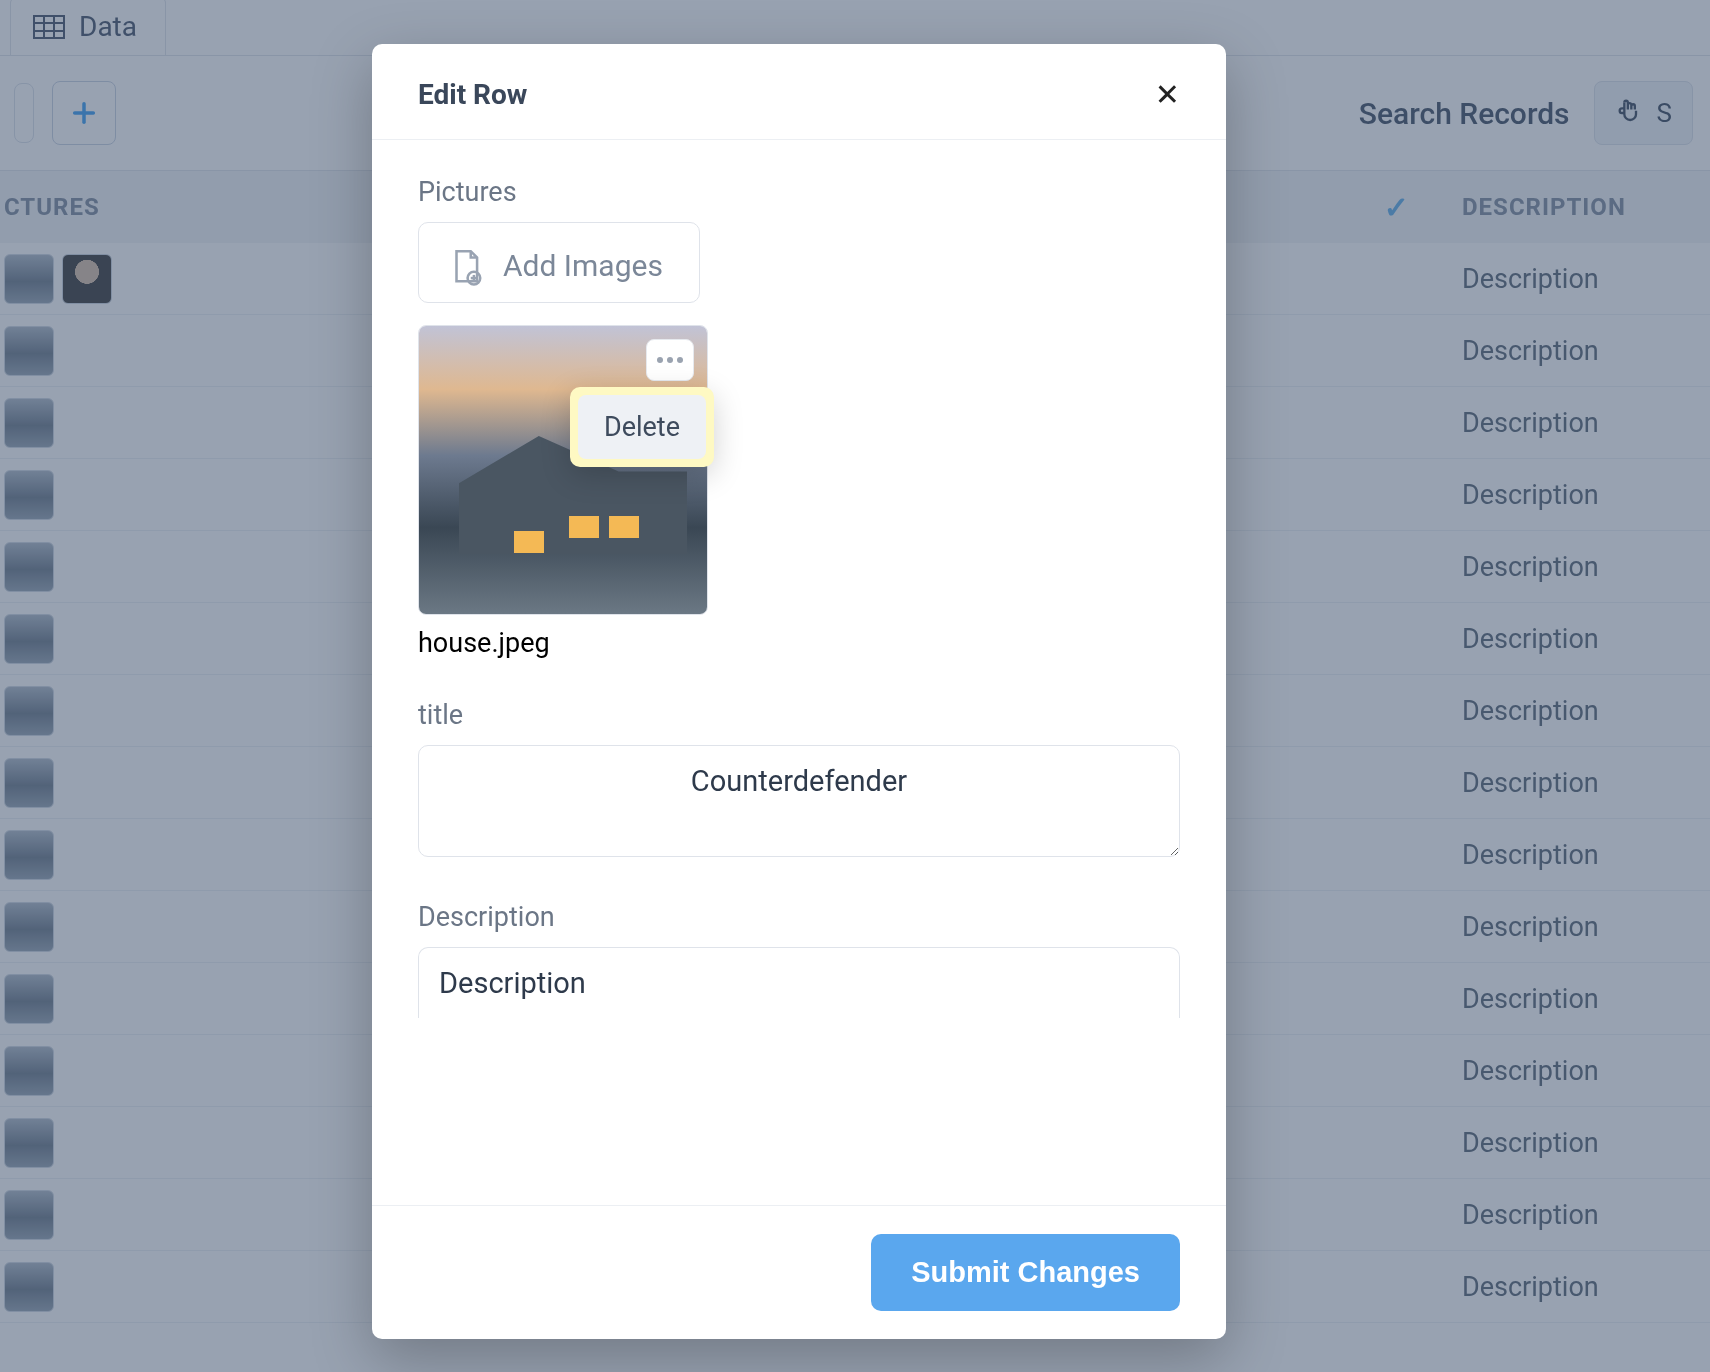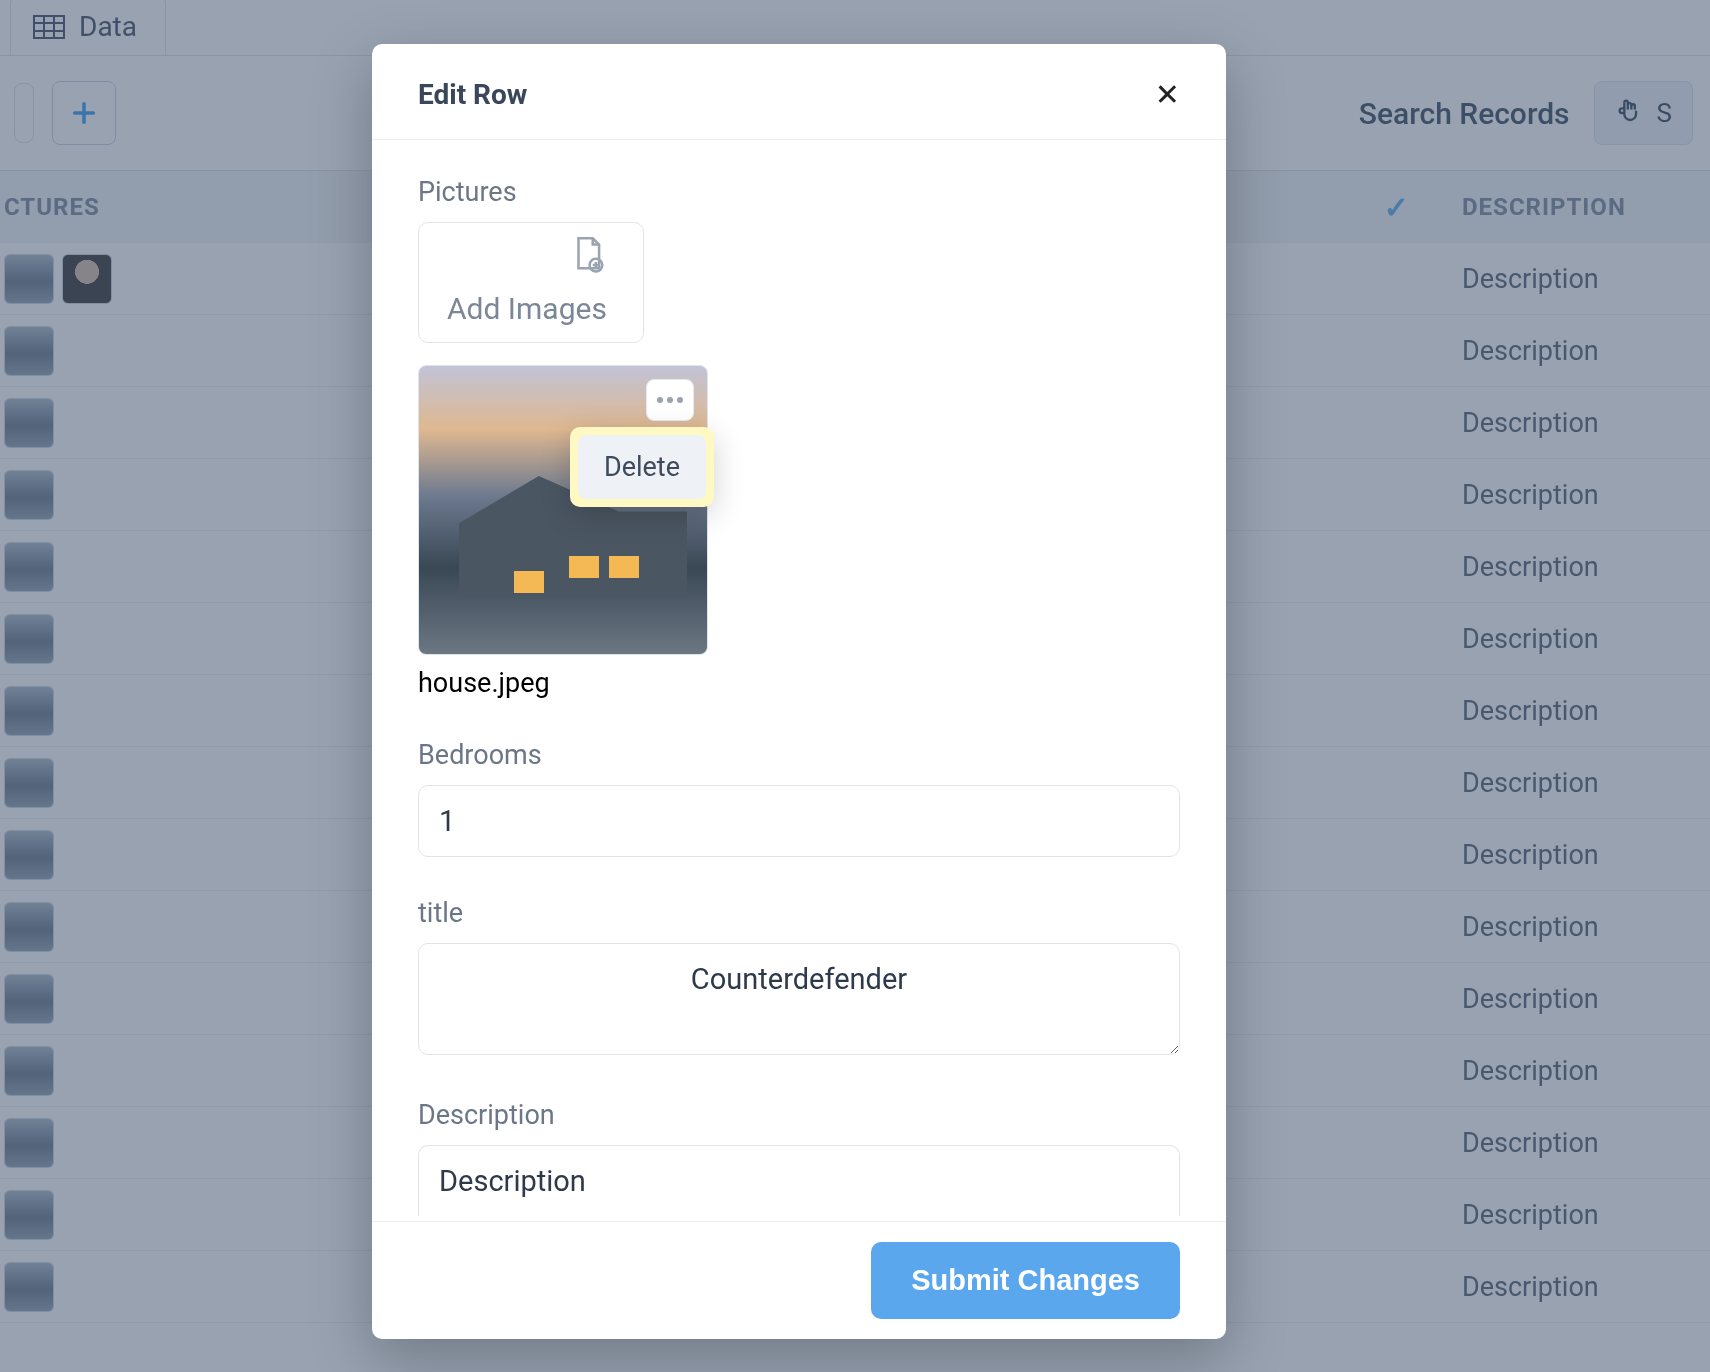--- a/index.html
+++ b/index.html
@@ -42,41 +42,41 @@
   .scrim { position:absolute; inset:0; background:rgba(58,77,105,0.52); }
 
   
   .modal { position:absolute; left:372px; top:44px; width:854px; height:1295px; background:#fff; border-radius:10px; box-shadow:0 20px 60px rgba(0,0,0,.25); display:flex; flex-direction:column; }
   .modal-head { display:flex; align-items:center; justify-content:space-between; padding:34px 46px 28px 46px; border-bottom:1px solid #eceff3; }
   .modal-title { font-weight:700; font-size:28px; color:#3a475a; }
   .close { font-size:30px; color:#222; cursor:pointer; line-height:1; }
 
   .modal-body { flex:1; overflow:auto; padding:36px 46px 20px 46px; }
   .field-label { color:#6b7686; font-size:27px; margin-bottom:14px; }
-  .add-images { display:inline-flex; align-items:flex-end; gap:18px; border:1.5px solid #dfe3ea; border-radius:10px; padding:12px 36px 16px 28px; color:#7b8798; font-size:30px; cursor:pointer;flex-direction:column; }
+  .add-images { display:inline-flex; align-items:flex-start; gap:18px; border:1.5px solid #dfe3ea; border-radius:10px; padding:25px 36px 16px 28px; color:#7b8798; font-size:30px; cursor:pointer; }
   .add-images svg { width:38px; height:38px; stroke:#99a3b2; }
 
   .img-card { position:relative; margin-top:22px; width:290px; }
   .img-thumb { width:290px; height:290px; border:1.5px solid #dfe3ea; border-radius:8px; overflow:hidden; position:relative; }
   .img-thumb .skybox { position:absolute; inset:0; background:linear-gradient(180deg,#c1c3d6 0%,#dfb890 22%,#6d7a8f 45%,#3a4754 70%,#6b7884 100%);}
   .img-thumb .house-shape { position:absolute; left:40px; right:20px; top:110px; bottom:60px; background:#4a5662; clip-path: polygon(0% 40%, 35% 0%, 70% 30%, 100% 30%, 100% 100%, 0% 100%); }
   .img-thumb .window { position:absolute; width:30px; height:22px; background:#f4b955; }
   .img-name { color:#000000; font-size:27px; margin-top:12px; }
 
   .dots-btn { position:absolute; top:14px; right:14px; width:48px; height:42px; background:#fff; border:1px solid #e6e9ee; border-radius:8px; display:flex; align-items:center; justify-content:center; cursor:pointer; }
   .dots-btn span { width:6px; height:6px; background:#9aa3b0; border-radius:50%; margin:0 2px; }
   .popover { position:absolute; top:62px; right:-6px; padding:8px; background:#fef9c3; border-radius:10px; box-shadow:0 8px 30px rgba(0,0,0,.18); }
   .popover-item { background:#eef1f5; border-radius:8px; padding:16px 26px; color:#3e4b5d; font-size:27px; cursor:pointer; }
 
   .field-block { margin-top:40px; }
   .text-input, .textarea { width:100%; border:1.5px solid #dfe3ea; border-radius:10px; font-size:29px; color:#2e3a4b; padding:18px 20px; font-family:inherit; }
   .textarea { resize:both; min-height:112px;text-align:center; }
   .desc-input-wrap { margin-top:14px; }
 
-  .modal-foot { border-top:1px solid #eceff3; padding:20px 46px; display:flex; justify-content:flex-end; }
+  .modal-foot { border-top:1px solid #eceff3; padding:28px 46px; display:flex; justify-content:flex-end; }
   .submit { background:#5aa7ee; color:#fff; font-weight:700; font-size:29px; padding:22px 40px; border:none; border-radius:10px; cursor:pointer; }
 </style>
 </head>
 <body>
 
 <div class="bg">
   <div class="tabbar">
     <div class="tab">
       <svg viewBox="0 0 32 24" fill="none" stroke="#47556b" stroke-width="2">
         <rect x="1" y="1" width="30" height="22"></rect>
@@ -298,24 +298,20 @@
           <span></span>
           <span></span>
       </div>
       <div class="popover">
         <div class="popover-item">Delete</div>
       </div>
       <div class="img-name">house.jpeg</div>
     </div>
 
     
-    <div class="field-block">
-      <div class="field-label">Bedrooms</div>
-      <input class="text-input" value="1" style="">
-    </div>
 
     
     <div class="field-block">
       <div class="field-label">title</div>
       <textarea class="textarea" style="">Counterdefender</textarea>
     </div>
 
     
     <div class="field-block">
       <div class="field-label">Description</div>

